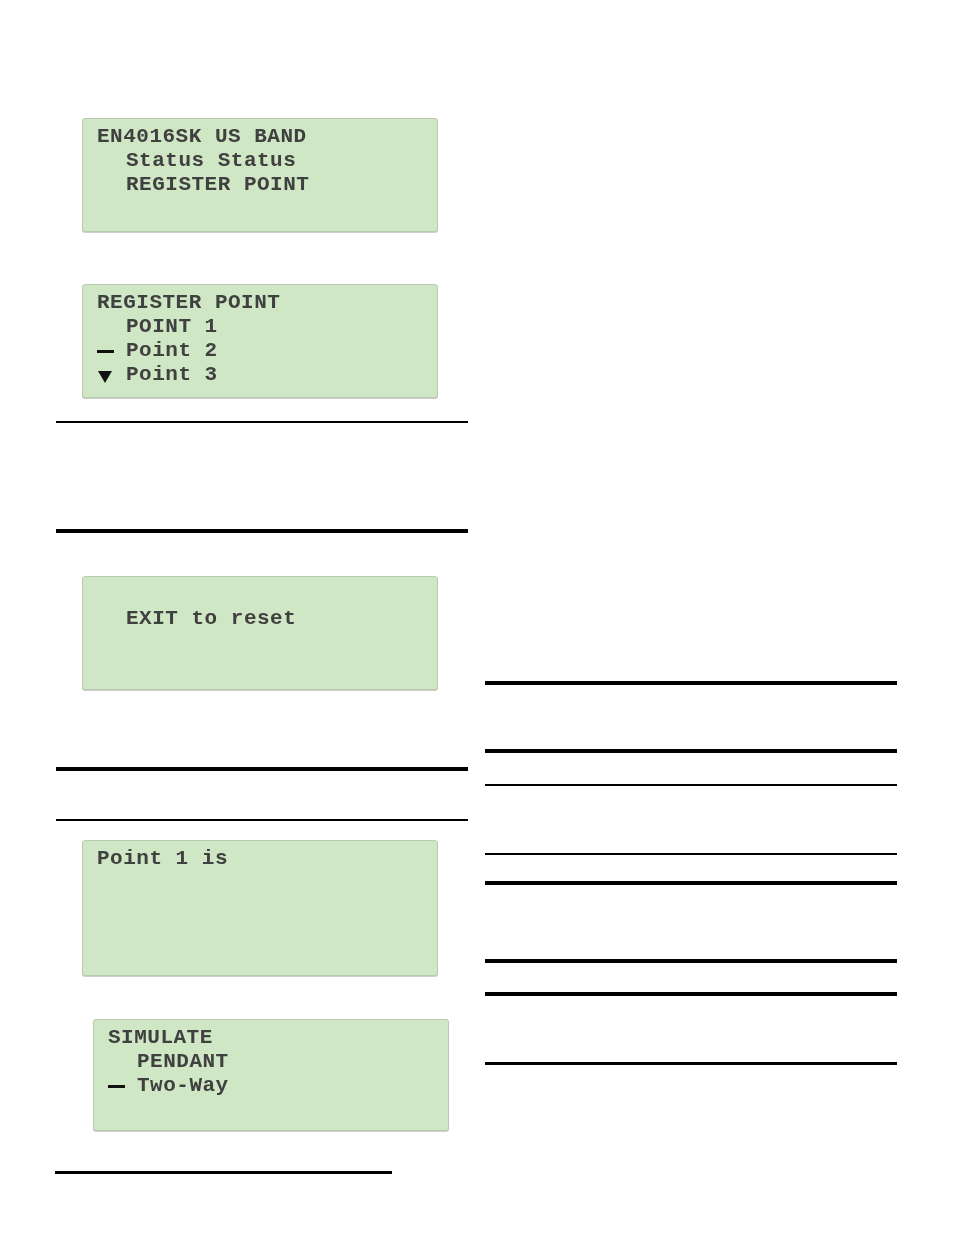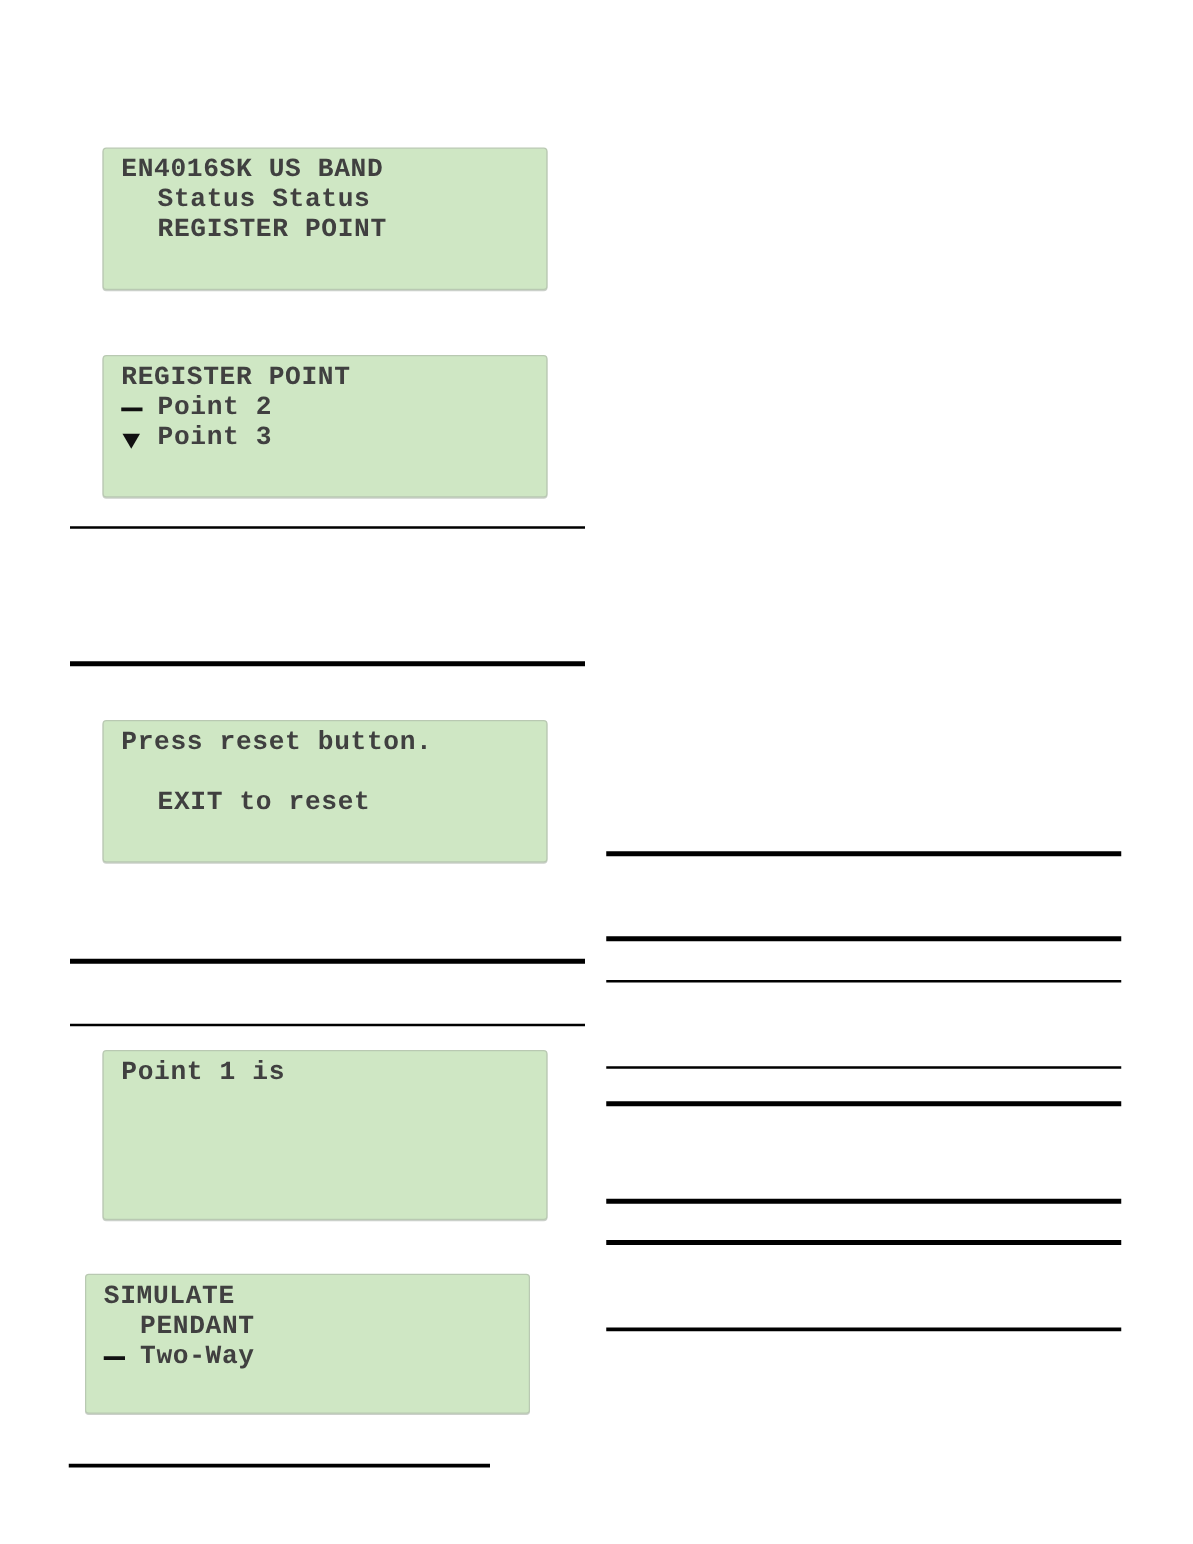--- a/index.html
+++ b/index.html
@@ -112,40 +112,40 @@
       <div class="lcd" style="left: 82px; top: 118px; width: 356px; height: 114px; background: rgb(207, 231, 196); border-color: rgb(185, 201, 178);">
         <div class="lcd-lines">
           <div class="lcd-line ind-0"><span class="txt">EN4016SK US BAND</span></div>
           <div class="lcd-line ind-1"><span class="txt">Status Status</span></div>
           <div class="lcd-line ind-1"><span class="txt">REGISTER POINT</span></div>
         </div>
       </div>
       <div class="lcd" style="left: 82px; top: 284px; width: 356px; height: 114px; background: rgb(207, 231, 196); border-color: rgb(185, 201, 178);">
         <div class="lcd-lines">
           <div class="lcd-line ind-0"><span class="txt">REGISTER POINT</span></div>
+          <div class="lcd-line ind-1"><span class="txt">POINT 1</span></div>
           <div class="lcd-line ind-1"><span class="marker mk-dash"></span><span class="txt">Point 2</span></div>
           <div class="lcd-line ind-1"><span class="marker mk-triangle"></span><span class="txt">Point 3</span></div>
         </div>
       </div>
       <div class="lcd" style="left: 82px; top: 576px; width: 356px; height: 114px; background: rgb(207, 231, 196); border-color: rgb(185, 201, 178);">
         <div class="lcd-lines">
-          <div class="lcd-line ind-0"><span class="txt">Press reset button.</span></div>
           <div class="lcd-line ind-0"><span class="txt"></span></div>
           <div class="lcd-line ind-1"><span class="txt">EXIT to reset</span></div>
           <div class="lcd-line ind-0"><span class="txt"></span></div>
         </div>
       </div>
       <div class="lcd" style="left: 82px; top: 840px; width: 356px; height: 136px; background: rgb(207, 231, 196); border-color: rgb(185, 201, 178);">
         <div class="lcd-lines">
           <div class="lcd-line ind-0"><span class="txt">Point 1 is</span></div>
           <div class="lcd-line ind-0"><span class="txt"></span></div>
           <div class="lcd-line ind-0"><span class="txt"></span></div>
         </div>
       </div>
-      <div class="lcd" style="left: 68px; top: 1019px; width: 356px; height: 112px; background: rgb(207, 231, 196); border-color: rgb(185, 201, 178);">
+      <div class="lcd" style="left: 93px; top: 1019px; width: 356px; height: 112px; background: rgb(207, 231, 196); border-color: rgb(185, 201, 178);">
         <div class="lcd-lines">
           <div class="lcd-line ind-0"><span class="txt">SIMULATE</span></div>
           <div class="lcd-line ind-1"><span class="txt">PENDANT</span></div>
           <div class="lcd-line ind-1"><span class="marker mk-dash"></span><span class="txt">Two-Way</span></div>
           <div class="lcd-line ind-0"><span class="txt"></span></div>
         </div>
       </div>
     </div>
   <div id="rules-layer">
       <div class="rule" style="left: 56px; top: 421px; width: 412px; height: 2px; background: rgb(0, 0, 0);"></div>

